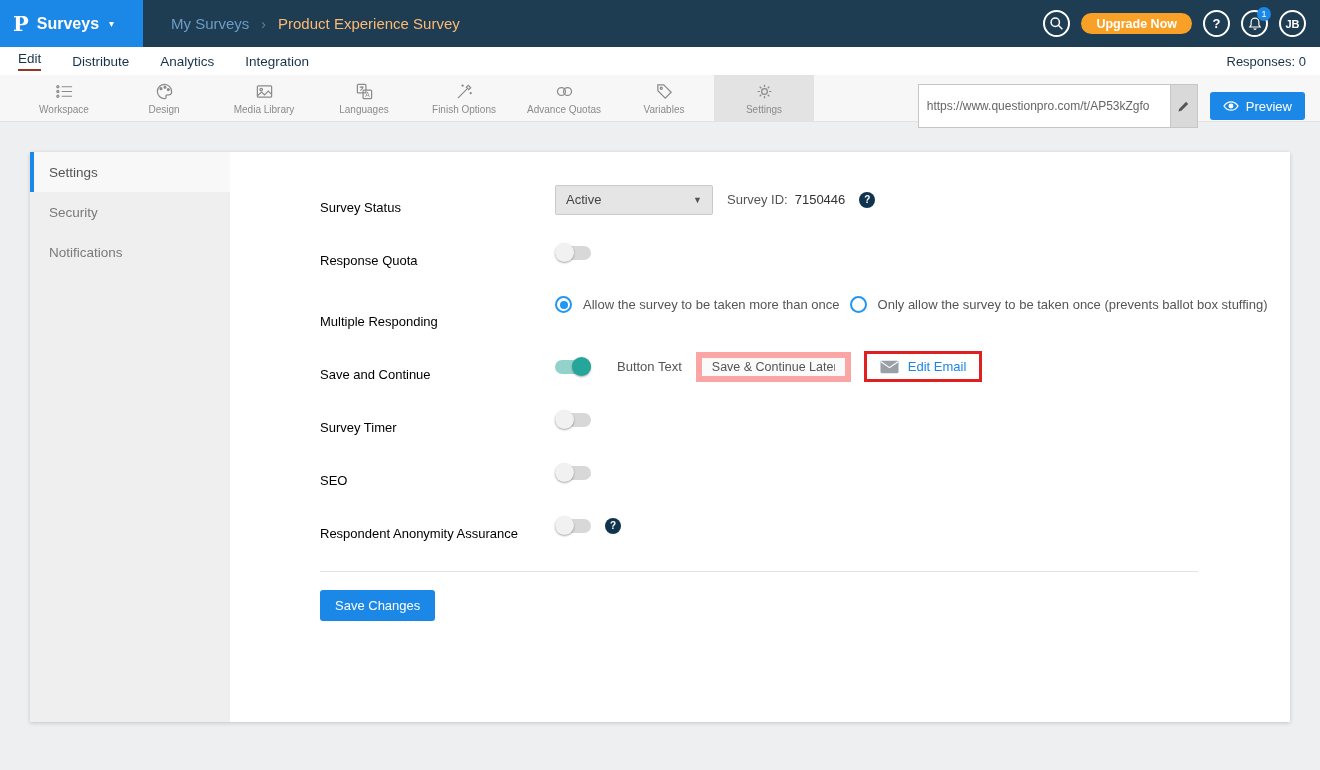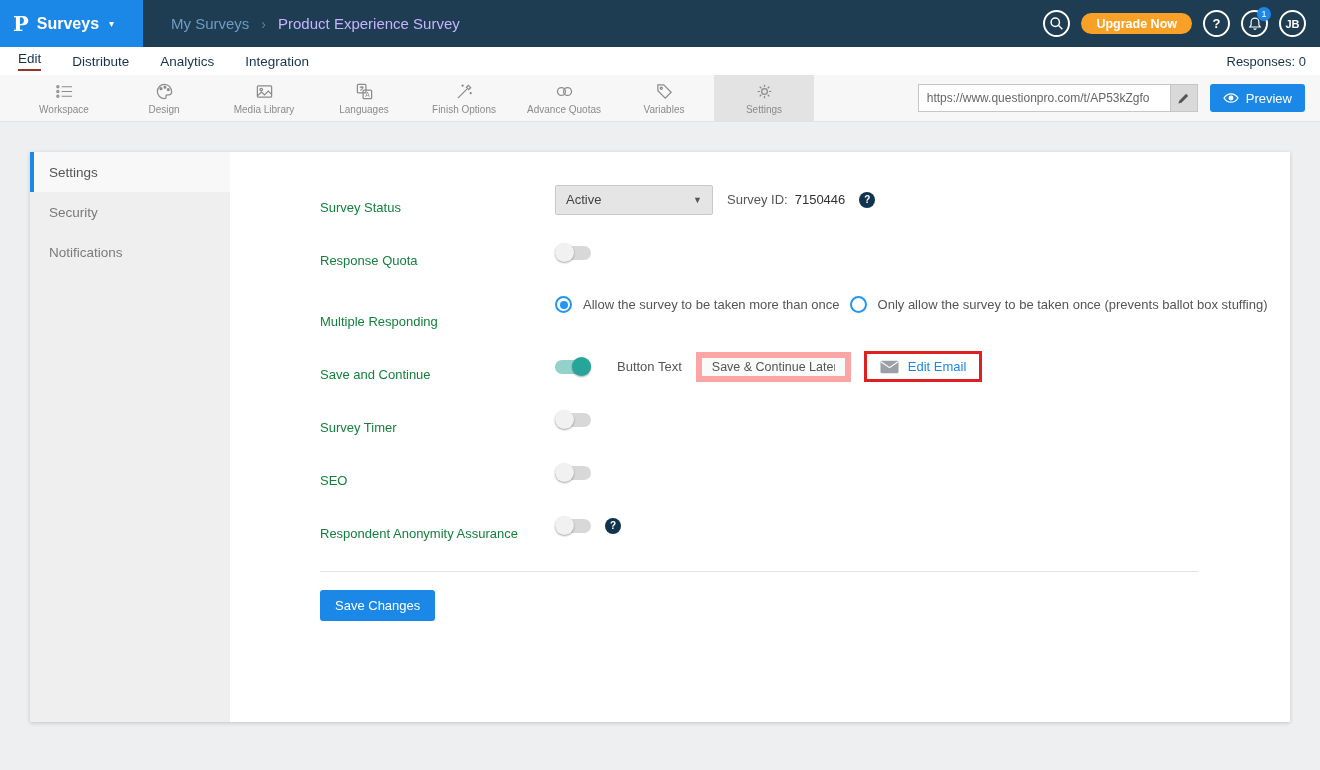--- a/index.html
+++ b/index.html
@@ -9,21 +9,21 @@
   
   .topbar { height:47px; background:#1e3c52; display:flex; align-items:center; position:relative; }
   .logo-box { width:143px; height:100%; background:#1b87e6; display:flex; align-items:center;
               gap:8px; padding-left:13px; color:#fff; cursor:pointer; }
   .logo-glyph { font-size:21px; font-weight:bold; font-family:"DejaVu Serif", serif; }
   .logo-text { font-size:16px; font-weight:bold; }
   .logo-caret { font-size:10px; margin-left:2px; }
   .breadcrumb { margin-left:28px; display:flex; align-items:center; gap:12px; font-size:15px; }
   .bc-parent { color:#6d9cc4; cursor:pointer; }
   .bc-sep { color:#6d7f8e; font-size:14px; }
-  .bc-current { color:#c4b5fd; }
+  .bc-current { color:#fdba74; }
   .topbar-right { position:absolute; right:14px; display:flex; align-items:center; gap:11px; }
   .circle-btn { width:27px; height:27px; border-radius:50%; border:2px solid #fff;
                 background:transparent; color:#fff; display:flex; align-items:center;
                 justify-content:center; font-size:13px; font-weight:bold; cursor:pointer; position:relative; }
   .upgrade-btn { background:#f9a126; color:#fff; border:none; border-radius:14px; height:21px;
                  padding:0 15px; font-size:12.5px; font-weight:bold; cursor:pointer; }
   .badge { position:absolute; top:-5px; right:-5px; background:#1b87e6; color:#fff; width:14px;
            height:14px; border-radius:50%; font-size:9px; display:flex; align-items:center;
            justify-content:center; font-weight:normal; }
 
@@ -36,38 +36,38 @@
 
   
   .toolbar { height:47px; background:#f7f7f7; border-bottom:1px solid #e2e2e2;
              display:flex; align-items:stretch; padding-left:14px; position:relative; }
   .tool-item { width:100px; display:flex; flex-direction:column; align-items:center;
                justify-content:center; gap:3px; cursor:pointer; }
   .tool-item.active { background:#e3e3e3; }
   .tool-label { font-size:10px; color:#8b8b8b; white-space:nowrap; }
   .toolbar-right { position:absolute; right:15px; top:9px; display:flex; gap:12px; align-items:center; }
   .url-wrap { display:flex; align-items:stretch; border:1px solid #c6c6c6; background:#fff;
-              height:28px; width:280px; }
+              height:44px; width:280px; }
   .url-input { border:none; flex:1; font-size:12px; color:#666; padding:0 8px; outline:none; min-width:0; }
   .url-edit { width:27px; background:#d9d9d9; display:flex; align-items:center;
               justify-content:center; cursor:pointer; border-left:1px solid #c6c6c6; }
   .preview-btn { height:28px; background:#1b87e6; color:#fff; border:none; border-radius:3px;
                  font-size:13px; display:flex; align-items:center; gap:7px; padding:0 13px; cursor:pointer; }
 
   
   .main { background:#edeff1; height:648px; padding:30px; }
   .card { background:#fff; width:1260px; height:570px; box-shadow:0 1px 4px rgba(0,0,0,.18); display:flex; }
   .side { width:200px; background:#efefef; flex-shrink:0; }
   .side-item { height:40px; display:flex; align-items:center; padding-left:15px; font-size:13.5px;
                color:#7a7a7a; border-left:4px solid transparent; cursor:pointer; }
   .side-item.active { border-left-color:#1b87e6; background:#f8f8f8; color:#555; }
 
   .form { flex:1; padding:32px 0 0 90px; overflow:hidden; }
   .row { display:flex; align-items:center; margin-bottom:22px; min-height:30px; }
-  .row-label { width:235px; font-size:13px; color:#15803d; flex-shrink:0;margin-top:16px; }
+  .row-label { width:235px; font-size:13px; color:#000000; flex-shrink:0;margin-top:16px; }
   .row.top-align { align-items:flex-start; }
   .row.top-align .row-label { padding-top:8px; }
 
   .select { width:158px; height:30px; background:#e5e5e5; border:1px solid #c9c9c9; border-radius:2px;
             display:flex; align-items:center; justify-content:space-between; padding:0 10px;
             font-size:13px; color:#444; cursor:pointer; }
   .select .caret { font-size:9px; color:#555; }
   .sid-group { display:flex; align-items:center; gap:7px; margin-left:14px; font-size:13px; }
   .sid-label { color:#555; }
   .sid-value { color:#333; }

